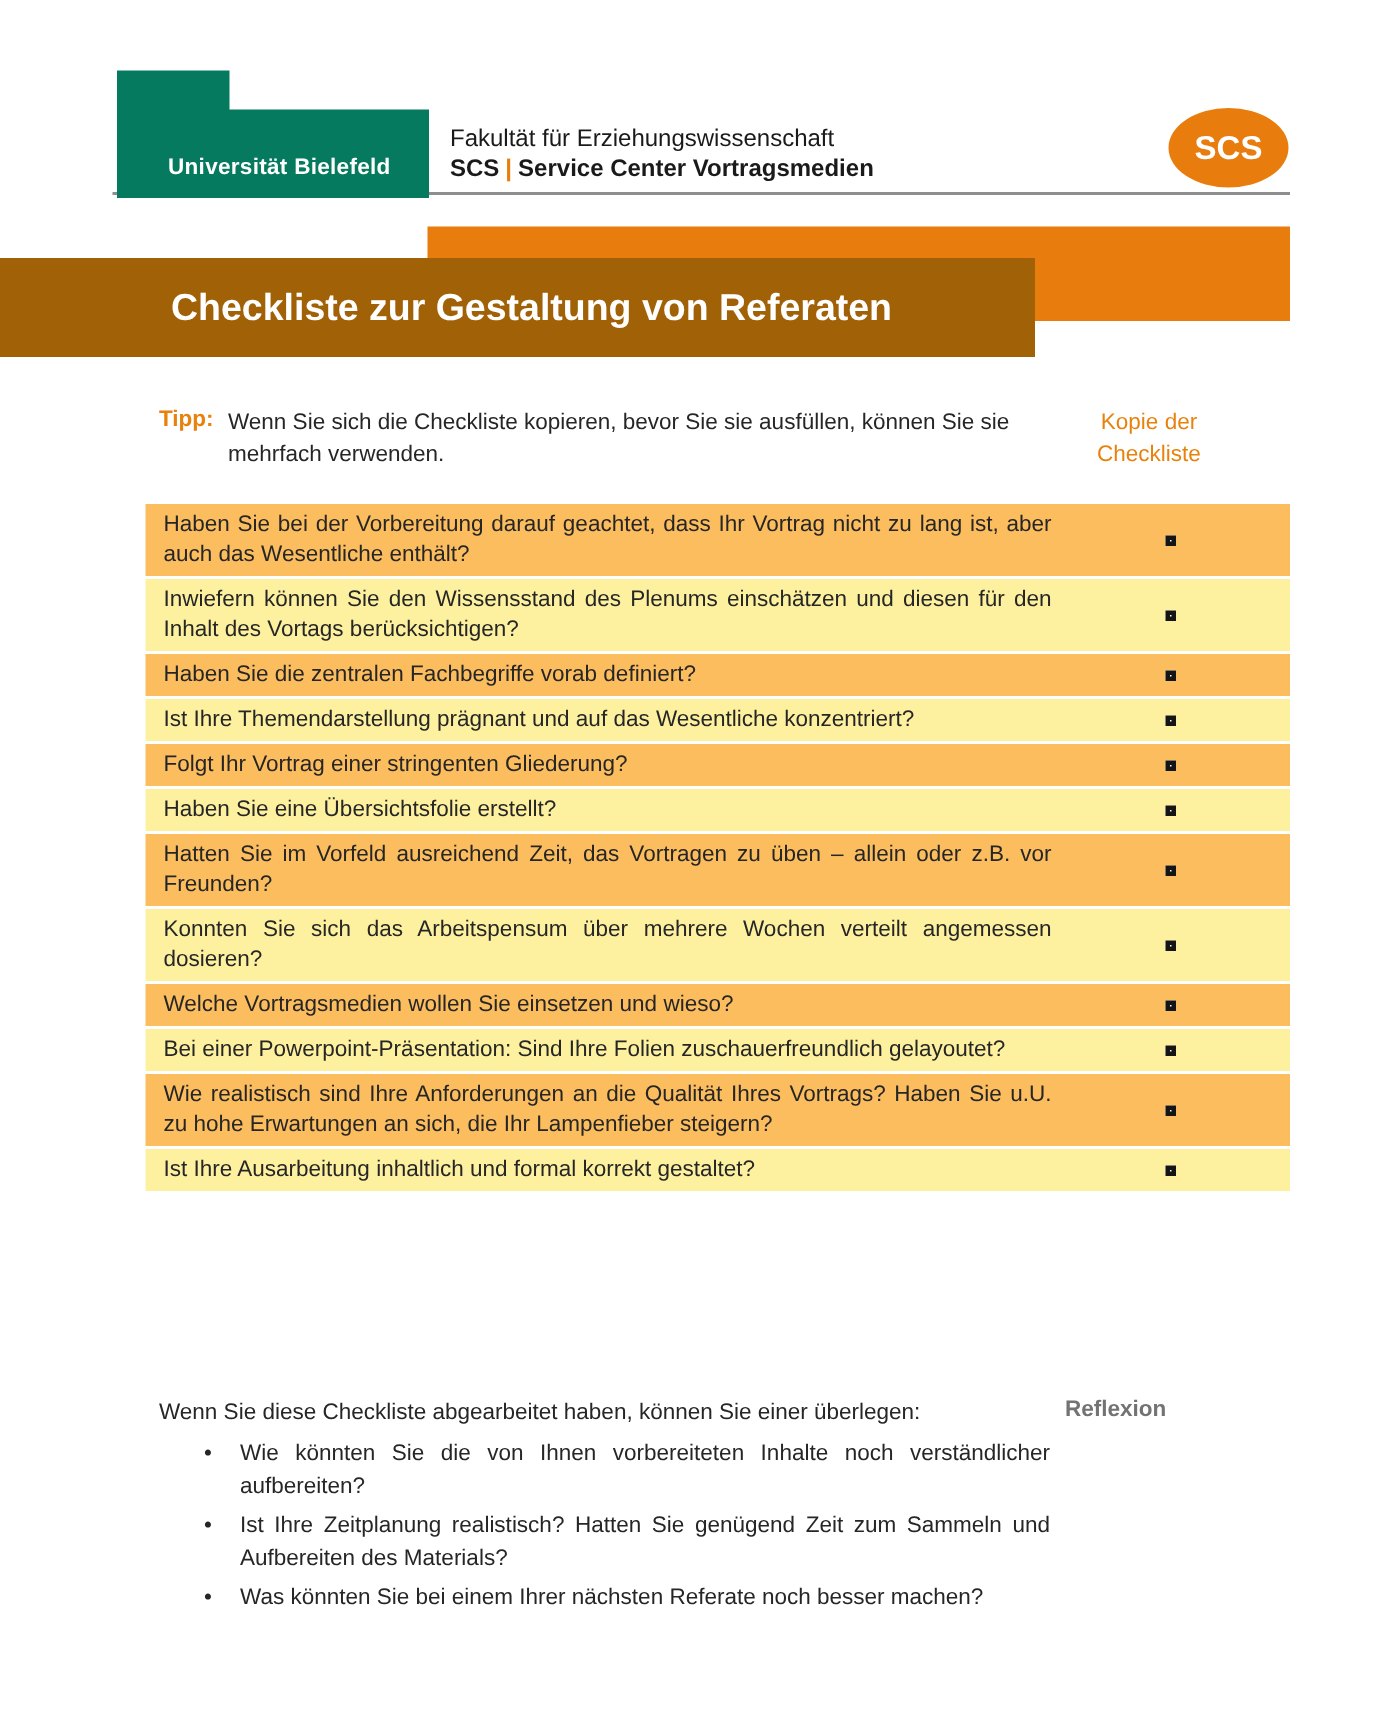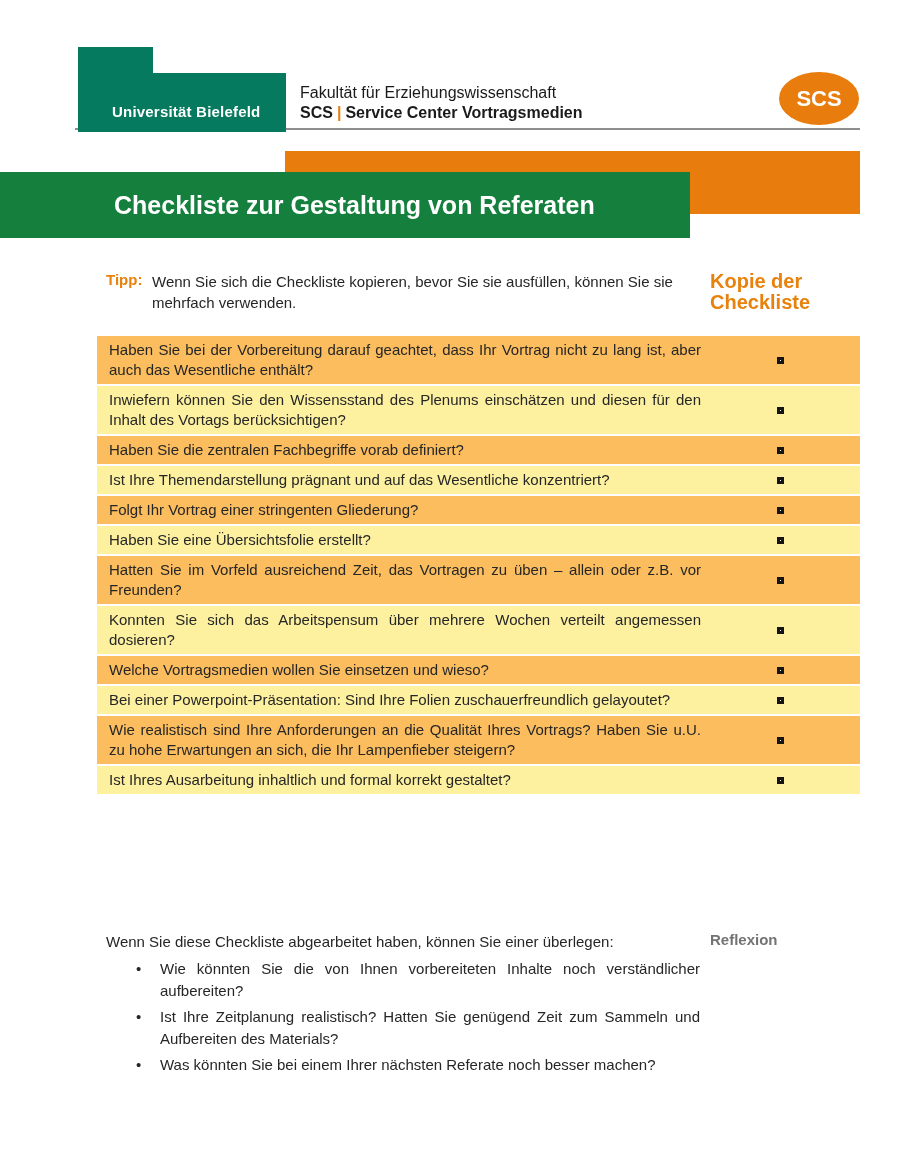--- a/index.html
+++ b/index.html
@@ -13,27 +13,27 @@
   .logo-block-main { position:absolute; left:78px; top:73px; width:208px; height:59px; background:#067a5e; }
   .logo-text { position:absolute; left:112px; top:103px; color:#ffffff; font-weight:bold; font-size:15px; letter-spacing:0.2px; }
   .faculty-line1 { position:absolute; left:300px; top:84px; font-size:16px; color:#1a1a1a; }
   .faculty-line2 { position:absolute; left:300px; top:104px; font-size:16px; font-weight:bold; color:#1a1a1a; }
   .faculty-sep { color:#e87d0e; padding:0 4px; }
   .scs-oval { position:absolute; left:779px; top:72px; width:80px; height:53px; background:#e87d0e; border-radius:50%;
               display:flex; align-items:center; justify-content:center; color:#fff; font-weight:bold; font-size:22px; }
 
   
   .banner-right { position:absolute; left:285px; top:151px; width:575px; height:63px; background:#e87d0e; }
-  .banner-main  { position:absolute; left:0; top:172px; width:690px; height:66px; background:#15803d; }
+  .banner-main  { position:absolute; left:0; top:172px; width:690px; height:66px; background:#a16207; }
   .banner-title { padding-left:114px; line-height:66px; color:#ffffff; font-size:25px; font-weight:bold; white-space:nowrap; }
 
   
   .tip-label { position:absolute; left:106px; top:271px; font-size:15px; font-weight:bold; color:#e8820c; }
   .tip-text  { position:absolute; left:152px; top:271px; width:552px; font-size:15px; line-height:21px; }
-  .side-note-copy { position:absolute; left:710px; top:271px; width:112px; font-size:20px; line-height:21px; font-weight:bold; color:#e8820c; }
+  .side-note-copy { position:absolute; left:710px; top:271px; width:112px; font-size:15px; line-height:21px; font-weight:normal; color:#e8820c;text-align:center; }
 
   
   .checklist { position:absolute; left:97px; top:336px; width:763px; }
   .checklist > div.row { display:flex; align-items:center; margin-bottom:2px; padding:4px 0; }
   .checklist > div.row:nth-of-type(odd)  { background:#fcbd5e; }
   .checklist > div.row:nth-of-type(even) { background:#fdf1a0; }
   .row-text { width:592px; margin-left:12px; font-size:15px; line-height:20px; text-align:justify; color:#262626; }
   .row-check { flex:1; display:flex; align-items:center; justify-content:center; }
   .checkbox { width:7px; height:7px; border:3px solid #151515; background:#ffffff; display:inline-block; }
 
@@ -145,21 +145,21 @@
       </div>
 
       <div class="row">
         <p class="row-text">Wie realistisch sind Ihre Anforderungen an die Qualität Ihres Vortrags? Haben Sie u.U. zu hohe Erwartungen an sich, die Ihr Lampenfieber steigern?</p>
         <div class="row-check">
           <span class="checkbox"></span>
         </div>
       </div>
 
       <div class="row">
-        <p class="row-text">Ist Ihres Ausarbeitung inhaltlich und formal korrekt gestaltet?</p>
+        <p class="row-text">Ist Ihre Ausarbeitung inhaltlich und formal korrekt gestaltet?</p>
         <div class="row-check">
           <span class="checkbox"></span>
         </div>
       </div>
     </div>
 
   <p class="reflection-intro">Wenn Sie diese Checkliste abgearbeitet haben, können Sie einer überlegen:</p>
   <div class="side-note-reflexion">Reflexion</div>
 
   <ul class="bullets">

